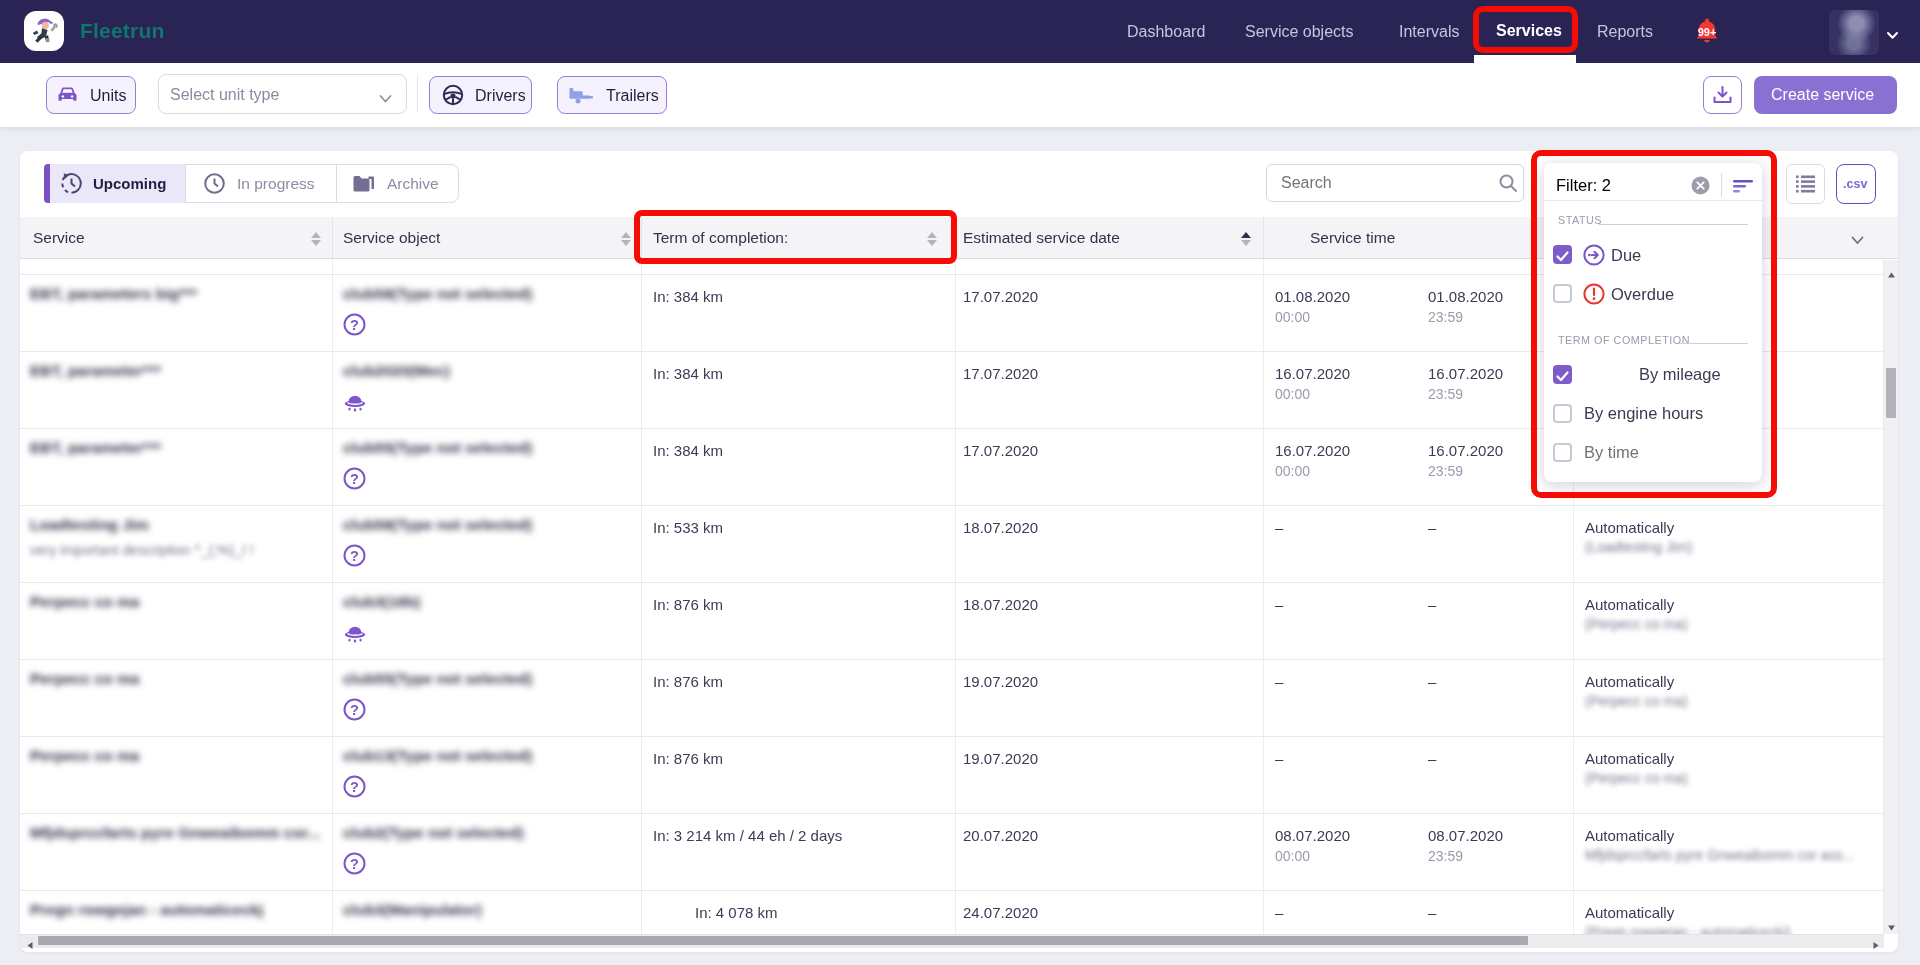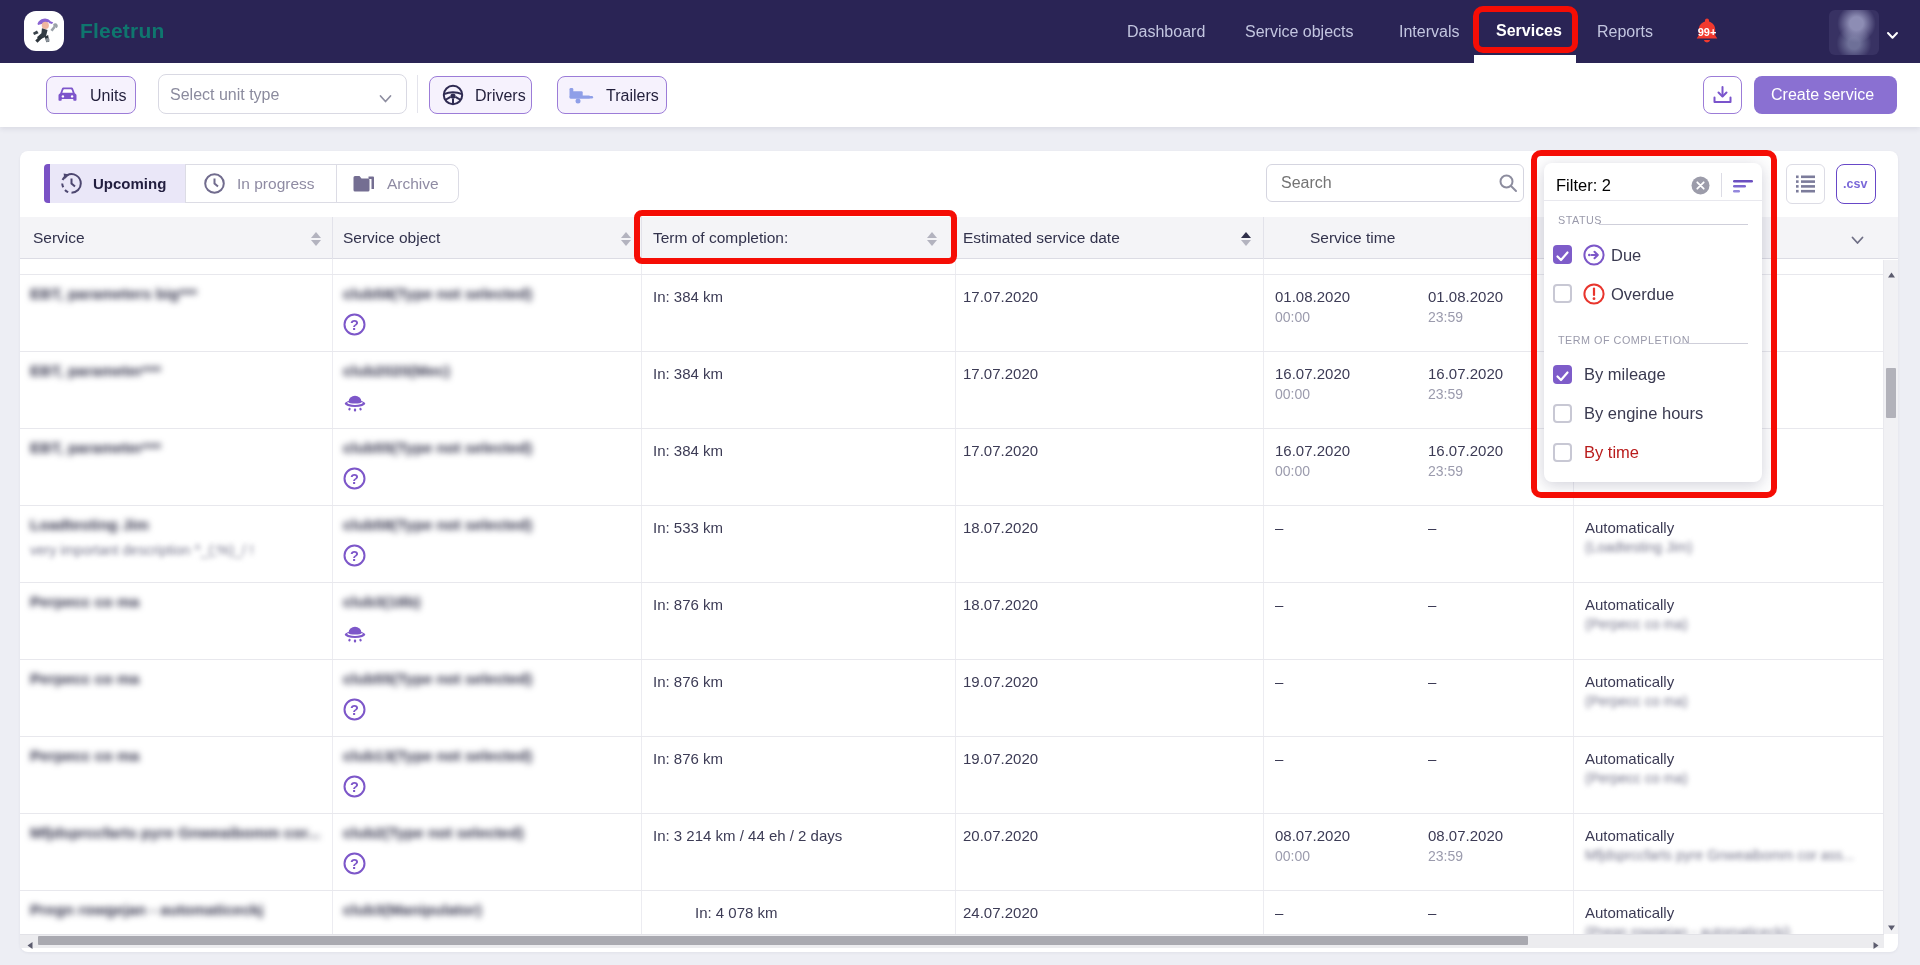--- a/index.html
+++ b/index.html
@@ -349,19 +349,19 @@
 <path d="M11 5.5 V12" stroke="#e8352d" stroke-width="2.2" stroke-linecap="round"></path>
 <circle cx="11" cy="15.7" r="1.4" fill="#e8352d"></circle>
 </svg></div>
 <div class="abs" style="left:1611px;top:285px;font-size:16.5px;color:#3a3a50;z-index:41;">Overdue</div>
 <div class="abs" style="left:1558px;top:334px;font-size:10.8px;letter-spacing:.5px;color:#9a9aab;z-index:41;">TERM OF COMPLETION</div>
 <div class="abs" style="left:1679px;top:343px;width:69px;height:1px;background:#cfcfda;z-index:41;"></div>
 <div class="ck on" style="left:1553px;top:365px;z-index:41;"></div>
 <div class="abs" style="left:1556px;top:368px;z-index:42;"><svg width="13" height="11" viewBox="0 0 13 11">
       <path d="M1.5 5.5 L5 9 L11.5 1.5" fill="none" stroke="#fff" stroke-width="2.2" stroke-linecap="round" stroke-linejoin="round"></path>
     </svg></div>
-<div class="abs" style="left:1584px;top:365px;font-size:16.5px;color:#3a3a50;z-index:41;">By mileage</div>
+<div class="abs" style="left:1639px;top:365px;font-size:16.5px;color:#3a3a50;z-index:41;">By mileage</div>
 <div class="ck off" style="left:1553px;top:404px;z-index:41;"></div>
 <div class="abs" style="left:1584px;top:404px;font-size:16.5px;color:#3a3a50;z-index:41;">By engine hours</div>
 <div class="ck off" style="left:1553px;top:443px;z-index:41;"></div>
-<div class="abs" style="left:1584px;top:443px;font-size:16.5px;color:#b91c1c;z-index:41;">By time</div>
+<div class="abs" style="left:1584px;top:443px;font-size:16.5px;color:#737373;z-index:41;">By time</div>
 <div class="redbox" style="left:1473px;top:6px;width:105px;height:47px;"></div>
 <div class="redbox" style="left:634px;top:210px;width:323px;height:54px;border-radius:8px;"></div>
 <div class="redbox" style="left:1531px;top:150px;width:246px;height:348px;"></div>
 </body></html>

